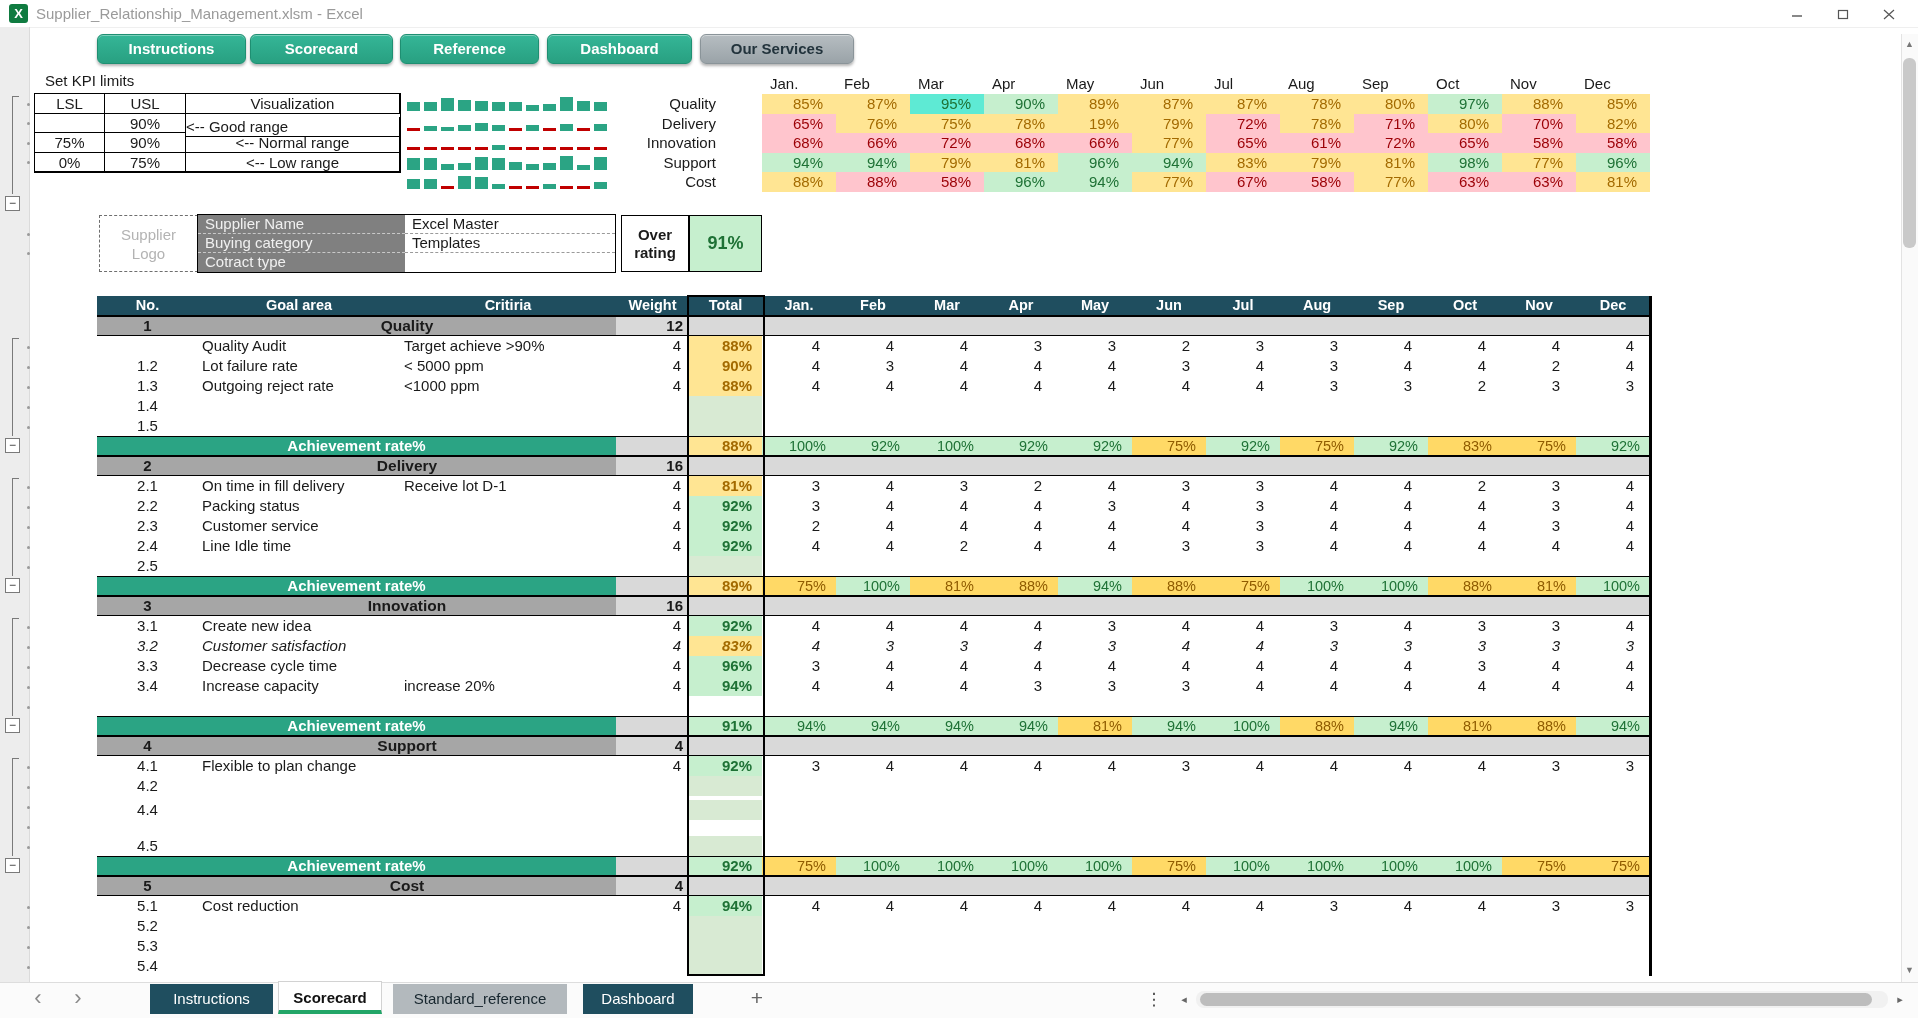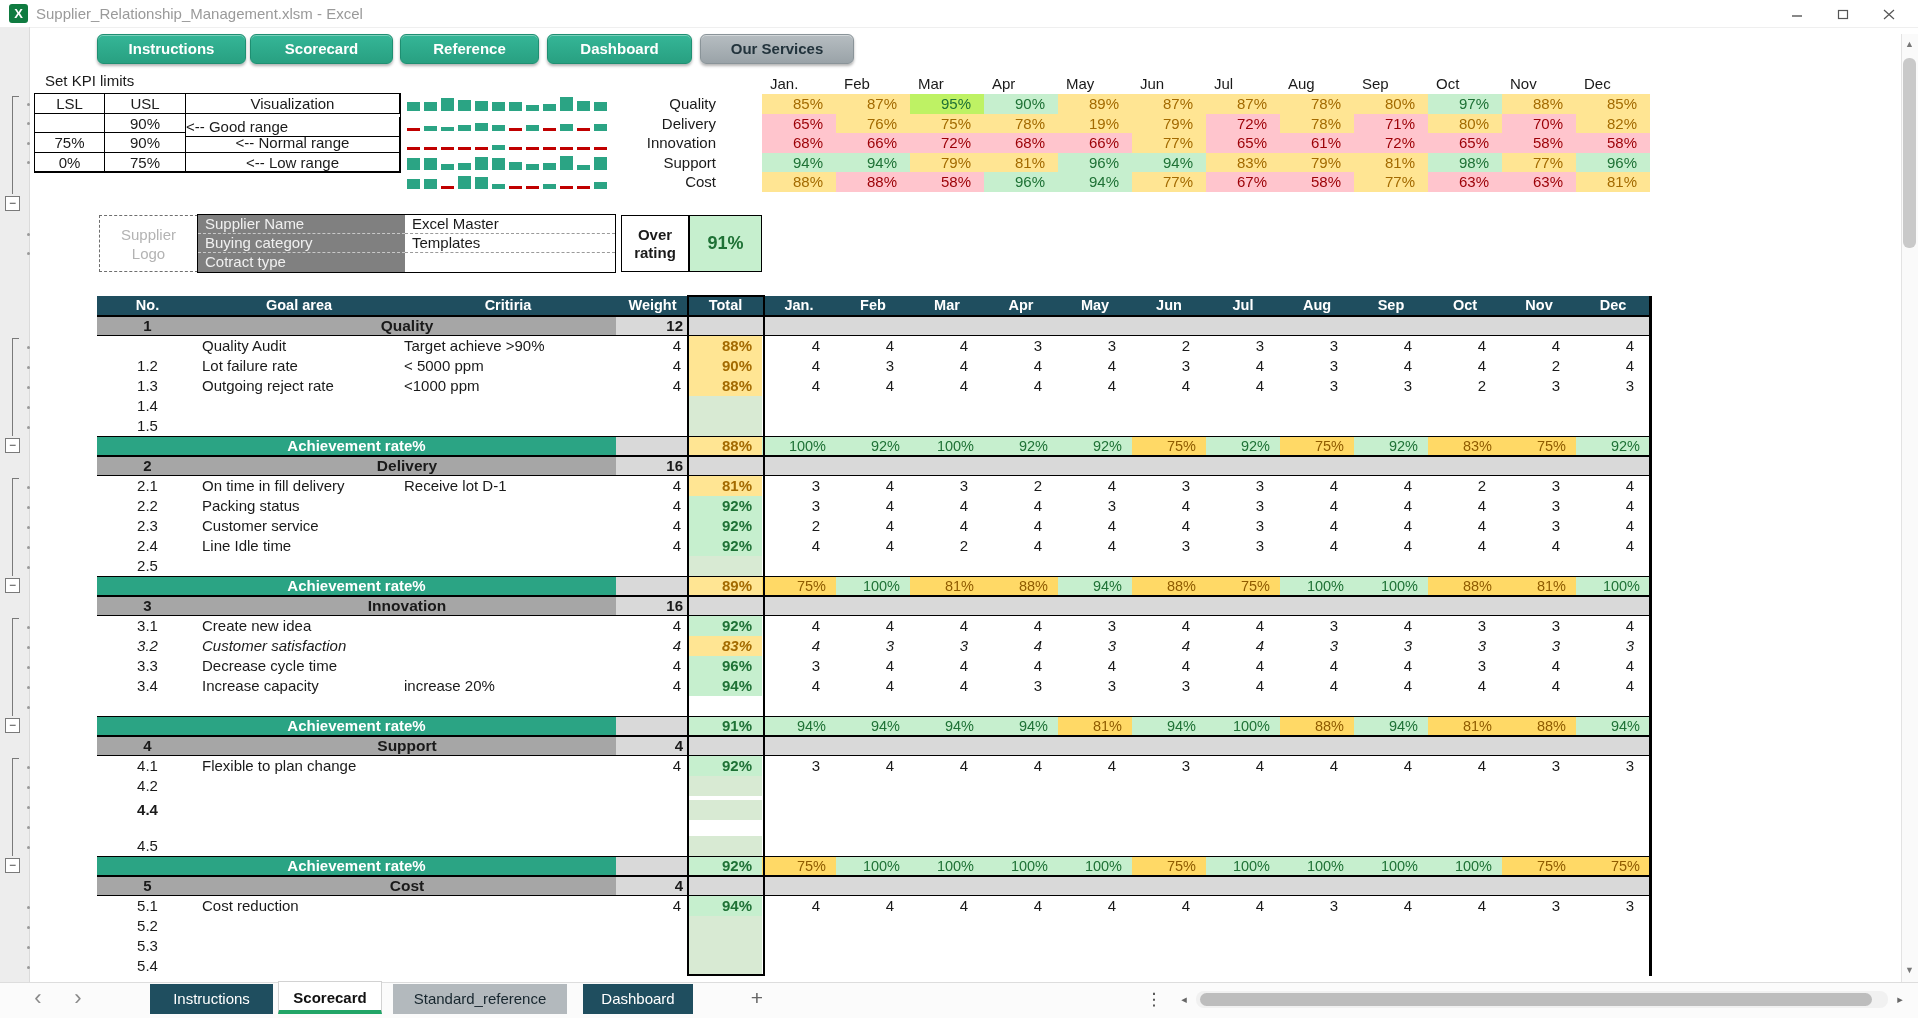--- a/index.html
+++ b/index.html
@@ -186,21 +186,21 @@
     <div class="cell" style="left: 1132px; top: 74px; width: 74px; height: 19px; padding-left: 8px; line-height: 19px;">Jun</div>
     <div class="cell" style="left: 1206px; top: 74px; width: 74px; height: 19px; padding-left: 8px; line-height: 19px;">Jul</div>
     <div class="cell" style="left: 1280px; top: 74px; width: 74px; height: 19px; padding-left: 8px; line-height: 19px;">Aug</div>
     <div class="cell" style="left: 1354px; top: 74px; width: 74px; height: 19px; padding-left: 8px; line-height: 19px;">Sep</div>
     <div class="cell" style="left: 1428px; top: 74px; width: 74px; height: 19px; padding-left: 8px; line-height: 19px;">Oct</div>
     <div class="cell" style="left: 1502px; top: 74px; width: 74px; height: 19px; padding-left: 8px; line-height: 19px;">Nov</div>
     <div class="cell" style="left: 1576px; top: 74px; width: 74px; height: 19px; padding-left: 8px; line-height: 19px;">Dec</div>
     <div class="cell" style="left: 600px; top: 94px; width: 140px; height: 19.5px; text-align: right; padding-right: 24px; line-height: 19px;">Quality</div>
     <div class="cell" style="left: 762px; top: 94px; width: 74px; height: 19.5px; background: rgb(255, 229, 147); color: rgb(163, 106, 0); text-align: right; padding-right: 13px; line-height: 19px;">85%</div>
     <div class="cell" style="left: 836px; top: 94px; width: 74px; height: 19.5px; background: rgb(255, 229, 147); color: rgb(163, 106, 0); text-align: right; padding-right: 13px; line-height: 19px;">87%</div>
-    <div class="cell" style="left: 910px; top: 94px; width: 74px; height: 19.5px; background: #bef264; color: rgb(30, 113, 53); text-align: right; padding-right: 13px; line-height: 19px;">95%</div>
+    <div class="cell" style="left: 910px; top: 94px; width: 74px; height: 19.5px; background: #5eead4; color: rgb(30, 113, 53); text-align: right; padding-right: 13px; line-height: 19px;">95%</div>
     <div class="cell" style="left: 984px; top: 94px; width: 74px; height: 19.5px; background: rgb(198, 239, 206); color: rgb(30, 113, 53); text-align: right; padding-right: 13px; line-height: 19px;">90%</div>
     <div class="cell" style="left: 1058px; top: 94px; width: 74px; height: 19.5px; background: rgb(255, 229, 147); color: rgb(163, 106, 0); text-align: right; padding-right: 13px; line-height: 19px;">89%</div>
     <div class="cell" style="left: 1132px; top: 94px; width: 74px; height: 19.5px; background: rgb(255, 229, 147); color: rgb(163, 106, 0); text-align: right; padding-right: 13px; line-height: 19px;">87%</div>
     <div class="cell" style="left: 1206px; top: 94px; width: 74px; height: 19.5px; background: rgb(255, 229, 147); color: rgb(163, 106, 0); text-align: right; padding-right: 13px; line-height: 19px;">87%</div>
     <div class="cell" style="left: 1280px; top: 94px; width: 74px; height: 19.5px; background: rgb(255, 229, 147); color: rgb(163, 106, 0); text-align: right; padding-right: 13px; line-height: 19px;">78%</div>
     <div class="cell" style="left: 1354px; top: 94px; width: 74px; height: 19.5px; background: rgb(255, 229, 147); color: rgb(163, 106, 0); text-align: right; padding-right: 13px; line-height: 19px;">80%</div>
     <div class="cell" style="left: 1428px; top: 94px; width: 74px; height: 19.5px; background: rgb(198, 239, 206); color: rgb(30, 113, 53); text-align: right; padding-right: 13px; line-height: 19px;">97%</div>
     <div class="cell" style="left: 1502px; top: 94px; width: 74px; height: 19.5px; background: rgb(255, 229, 147); color: rgb(163, 106, 0); text-align: right; padding-right: 13px; line-height: 19px;">88%</div>
     <div class="cell" style="left: 1576px; top: 94px; width: 74px; height: 19.5px; background: rgb(255, 229, 147); color: rgb(163, 106, 0); text-align: right; padding-right: 13px; line-height: 19px;">85%</div>
     <div class="cell" style="left: 600px; top: 113.5px; width: 140px; height: 19.5px; text-align: right; padding-right: 24px; line-height: 19px;">Delivery</div>
@@ -596,21 +596,21 @@
       <div class="cell" style="left: 1183px; top: 0px; width: 74px; height: 20px; text-align: right; padding-right: 16px; line-height: 19px;">4</div>
       <div class="cell" style="left: 1257px; top: 0px; width: 74px; height: 20px; text-align: right; padding-right: 16px; line-height: 19px;">4</div>
       <div class="cell" style="left: 1331px; top: 0px; width: 74px; height: 20px; text-align: right; padding-right: 16px; line-height: 19px;">4</div>
       <div class="cell" style="left: 1405px; top: 0px; width: 74px; height: 20px; text-align: right; padding-right: 16px; line-height: 19px;">3</div>
       <div class="cell" style="left: 1479px; top: 0px; width: 74px; height: 20px; text-align: right; padding-right: 16px; line-height: 19px;">3</div>
     </div>
     <div class="cell" style="left: 97px; top: 776px; width: 1553px; height: 20px;">
       <div class="cell" style="left: 0px; top: 0px; width: 101px; height: 20px; text-align: center; line-height: 19px;">4.2</div>
       <div class="cell" style="left: 592px; top: 0px; width: 73px; height: 20px; background: rgb(216, 234, 211);"></div>
     </div>
-    <div class="cell" style="left: 97px; top: 800px; width: 1553px; height: 20px; font-weight: bold;">
+    <div class="cell" style="left: 97px; top: 800px; width: 1553px; height: 20px;">
       <div class="cell" style="left: 0px; top: 0px; width: 101px; height: 20px; text-align: center; line-height: 19px;">4.4</div>
       <div class="cell" style="left: 592px; top: 0px; width: 73px; height: 20px; background: rgb(216, 234, 211);"></div>
     </div>
     <div class="cell" style="left: 97px; top: 836px; width: 1553px; height: 20px;">
       <div class="cell" style="left: 0px; top: 0px; width: 101px; height: 20px; text-align: center; line-height: 19px;">4.5</div>
       <div class="cell" style="left: 592px; top: 0px; width: 73px; height: 20px; background: rgb(216, 234, 211);"></div>
     </div>
     <div class="cell" style="left: 97px; top: 856px; width: 1553px; height: 20px; border-top: 1px solid rgb(0, 0, 0); border-bottom: 1px solid rgb(0, 0, 0);">
       <div class="cell" style="left: 0px; top: 0px; width: 519px; height: 20px; background: rgb(43, 164, 132); color: rgb(255, 255, 255); font-weight: 700; text-align: center; line-height: 18px;">Achievement rate%</div>
       <div class="cell" style="left: 519px; top: 0px; width: 73px; height: 20px; background: rgb(217, 217, 217);"></div>

